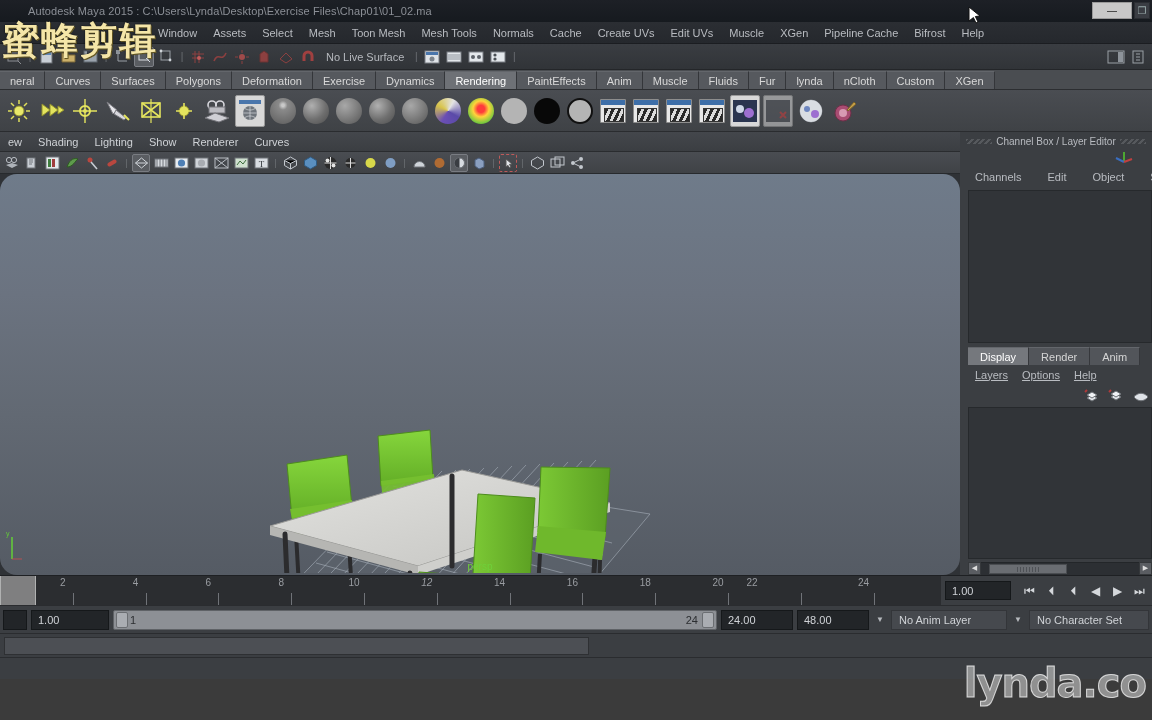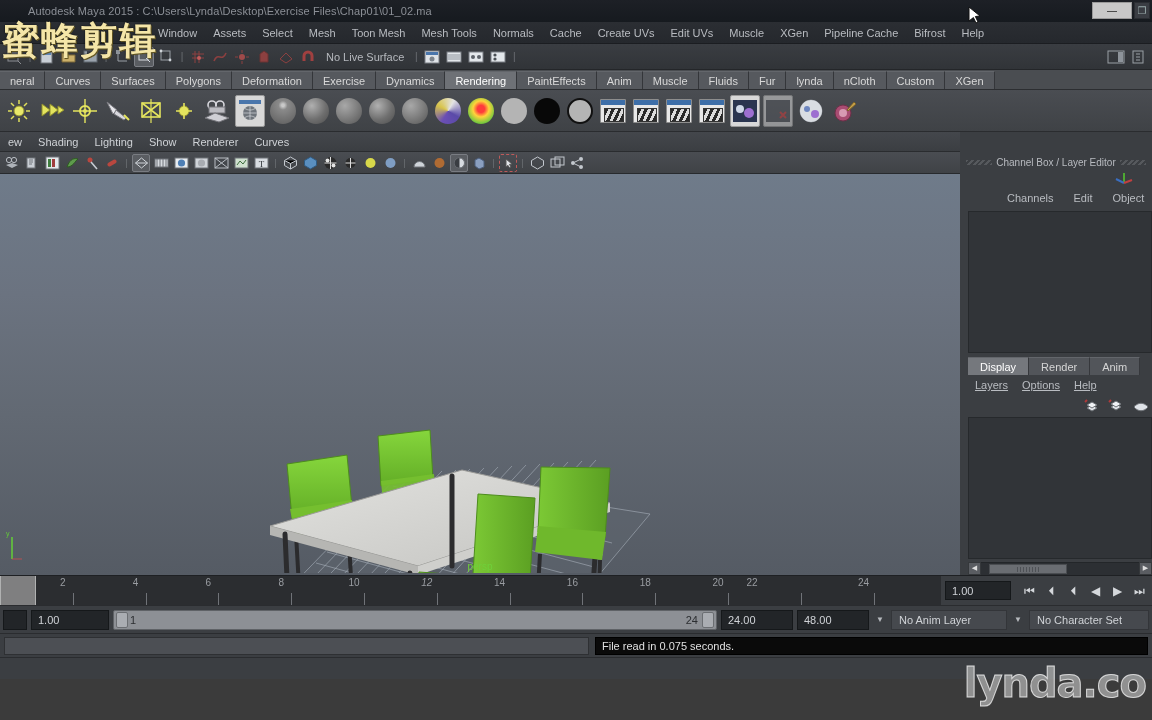--- a/index.html
+++ b/index.html
@@ -132,43 +132,43 @@
   .vt-ico{
     width:18px;height:18px;border-radius:2px;flex:0 0 auto;
     display:flex;align-items:center;justify-content:center;
   }
   .vt-sep{width:7px;color:#6d7075;font-size:9px;text-align:center;flex:0 0 auto;}
 
   
   .viewport{
     flex:1;position:relative;overflow:hidden;
     background:linear-gradient(#6f7b8a 0%, #6b7380 30%, #626973 60%, #555b64 100%);
+    border-radius:17px;
   }
   .axis-gizmo{position:absolute;left:4px;bottom:14px;width:30px;height:34px;}
   .cam-label{
     position:absolute;left:50%;transform:translateX(-50%);bottom:3px;
     color:#6fd03a;font-size:10px;
   }
 
   
   .rightpanel{ width:192px;height:100%;background:#3b3e42;display:flex;flex-direction:column;}
   .rp-title{
     height:18px;display:flex;align-items:center;justify-content:center;
-    font-size:10px;color:#b8bbc0;background:#3b3e42;position:relative;margin-top:21px;
+    font-size:10px;color:#b8bbc0;background:#3b3e42;position:relative;
   }
   .grip{
     position:absolute;top:7px;width:26px;height:5px;
     background:repeating-linear-gradient(135deg,#56595d 0 2px,#3b3e42 2px 4px);
   }
   .grip.l{left:6px;} .grip.r{right:6px;}
   .rp-gizmo{height:16px;position:relative;}
   .rp-menubar{
-    height:22px;display:flex;align-items:center;gap:2px;padding-left:6px;
+    height:22px;display:flex;align-items:center;gap:8px;padding-left:6px;
     background:#3b3e42;
-    margin-left:32px;
   }
   .rp-menubar .menu-item{line-height:22px;padding:0 9px;}
   .rp-body{
     flex:1;margin:2px 0 0 8px;background:#313438;
     border:1px solid #26292c;
   }
   .layer-tabs{
     height:20px;display:flex;align-items:flex-end;margin-top:2px;padding-left:8px;
   }
   .lt{
@@ -1001,21 +1001,20 @@
   <div class="rng-field" style="width:72px">24.00</div>
   <div class="rng-field" style="width:72px">48.00</div>
   <div class="dd-arrow">▼</div>
   <div class="dd-field" style="width:116px">No Anim Layer</div>
   <div class="dd-arrow">▼</div>
   <div class="dd-field" style="width:120px">No Character Set</div>
 </div>
 
 <div class="cmdrow">
   <div class="cmd-input"></div>
-  <div class="cmd-result">File read in  0.075 seconds.</div>
 </div>
 <div class="helprow"></div>
 
 <div class="watermark-cn">蜜蜂剪辑</div>
 <div class="watermark-lynda">lynda.co</div>
 <div class="cursor-arrow">
   <svg width="14" height="20" viewBox="0 0 14 20">
       <path d="M1 1l11 9-4.6.5L10 16l-2 1-2.6-5.4L1 15z" fill="#fff" stroke="#111" stroke-width="1"></path>
     </svg>
 </div>

